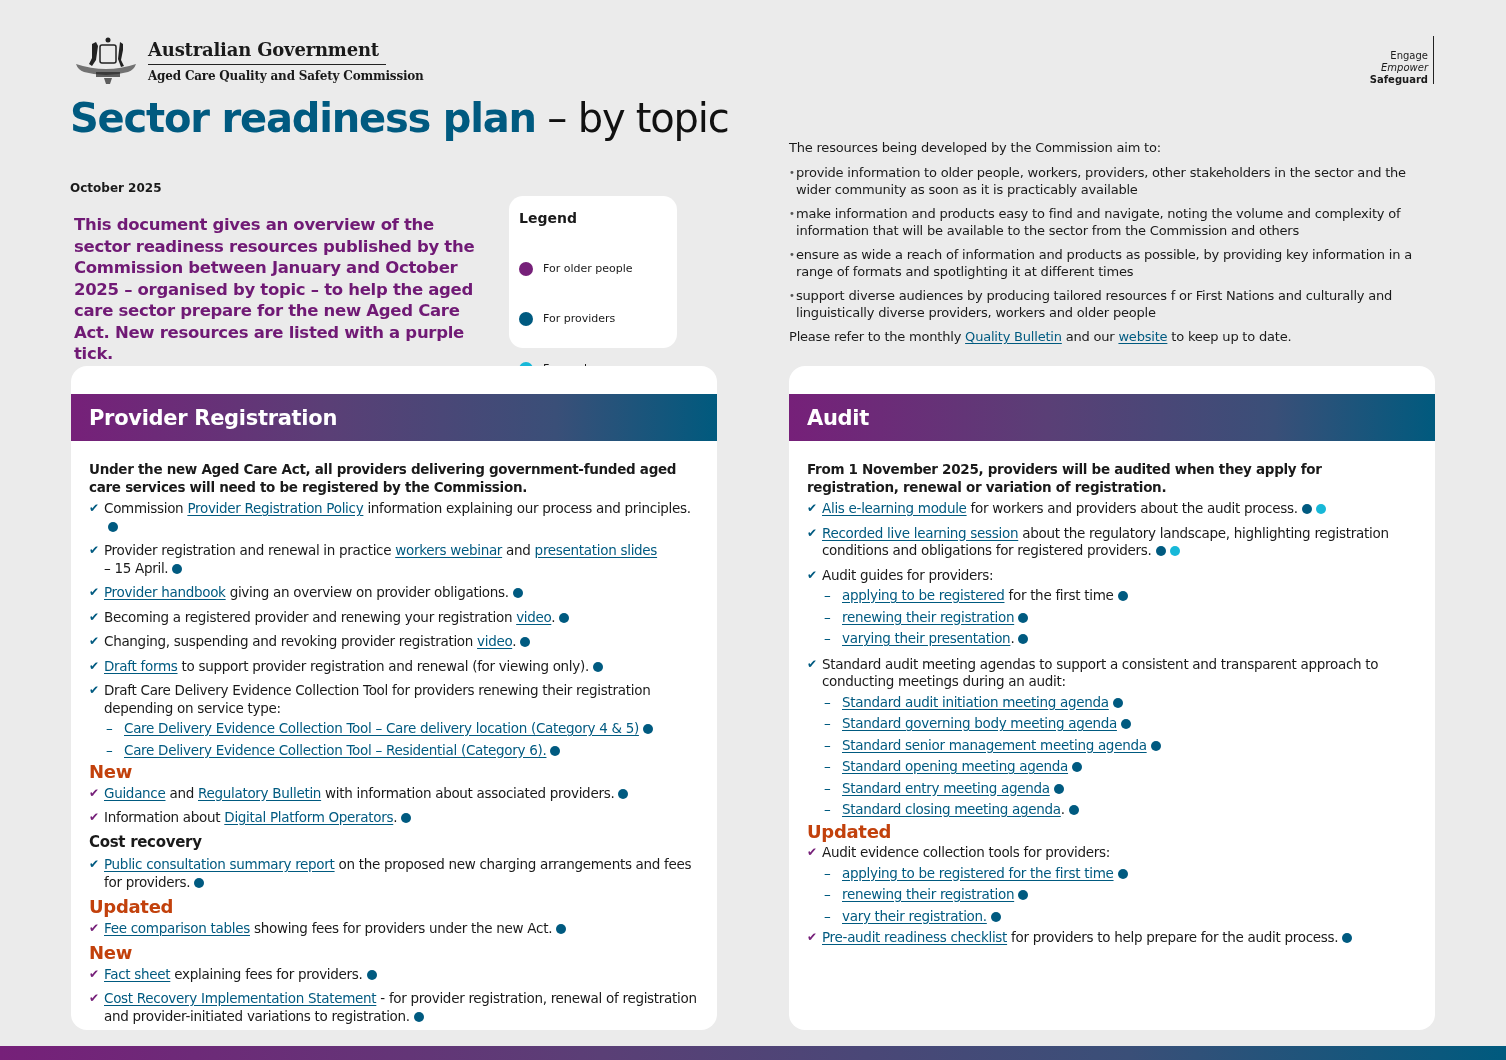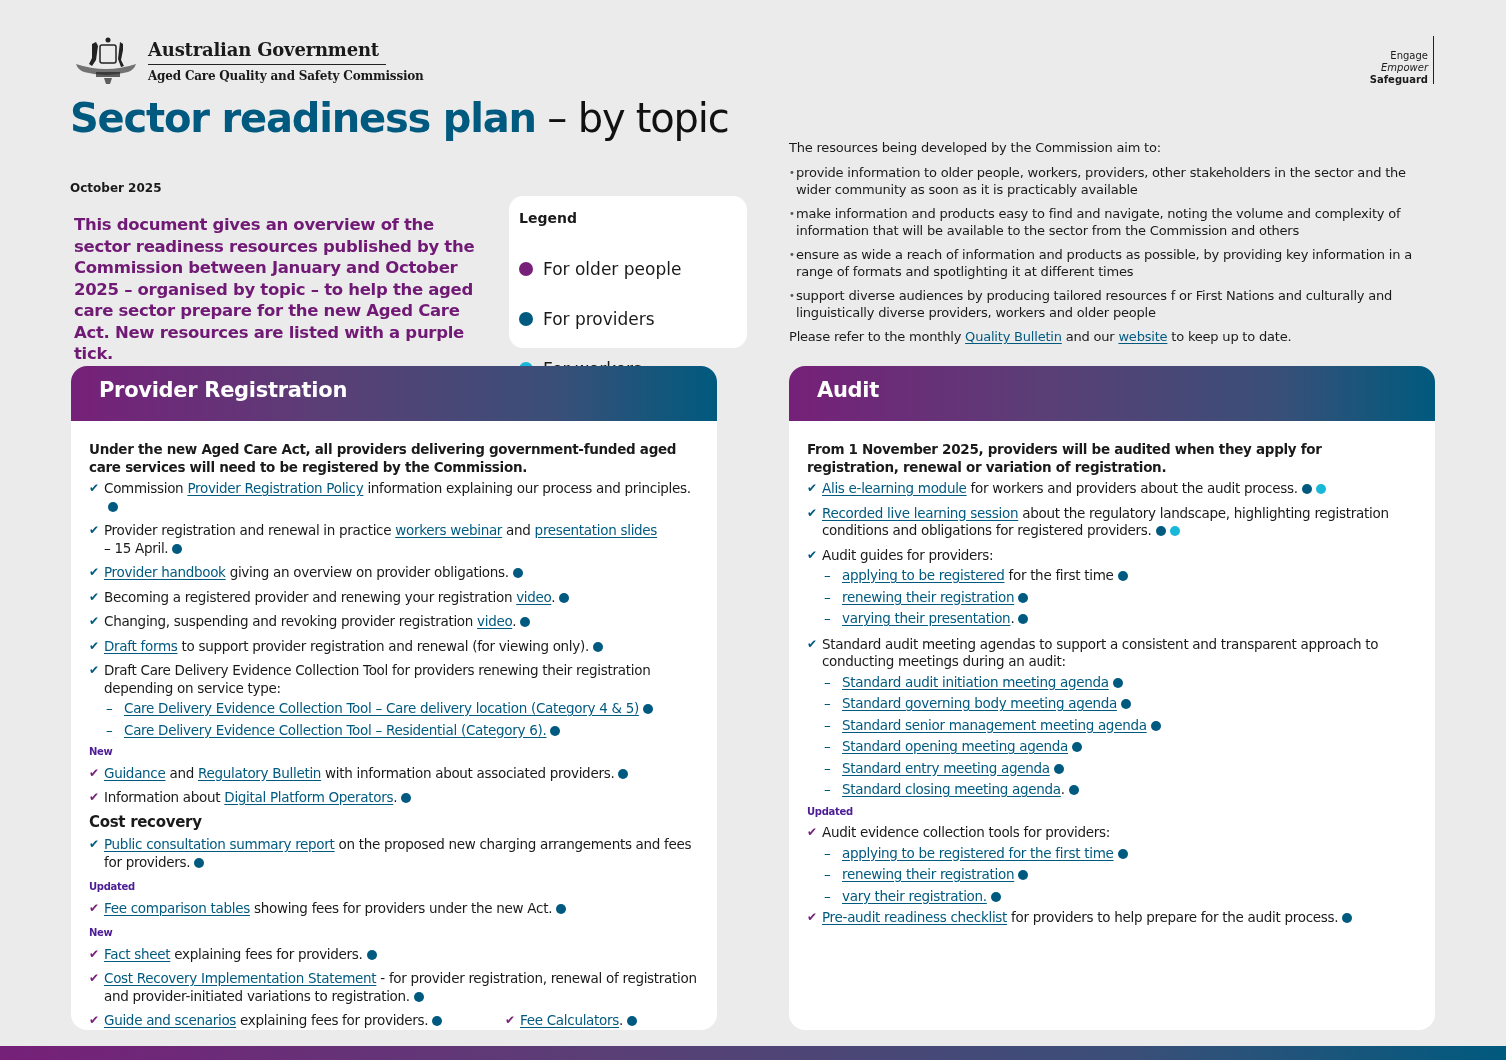--- a/index.html
+++ b/index.html
@@ -21,46 +21,46 @@
   .tagline { position: absolute; right: 72px; top: 36px; text-align: right; font-size: 10px; line-height: 12px; border-right: 1.5px solid #222; padding-right: 5px; height: 48px; padding-top: 14px; }
   .tagline .t2 { font-style: italic; }
   .tagline .t3 { font-weight: bold; }
 
   .title { position: absolute; left: 70px; top: 95px; font-size: 40px; letter-spacing: -1.2px; white-space: nowrap; }
   .title .bold { color: #005a80; font-weight: bold; }
   .title .light { color: #111; font-weight: normal; }
   .date { position: absolute; left: 70px; top: 181px; font-size: 12px; font-weight: bold; }
   .intro { position: absolute; left: 74px; top: 214px; width: 420px; font-size: 16.5px; line-height: 21.5px; font-weight: bold; color: #701a75; letter-spacing: -0.3px; }
 
-  .legend { position: absolute; left: 509px; top: 196px; width: 238px; height: 152px; background: #fff; border-radius: 14px; padding: 14px 10px; }
+  .legend { position: absolute; left: 509px; top: 196px; width: 168px; height: 152px; background: #fff; border-radius: 14px; padding: 14px 10px; }
   .legend h3 { font-size: 14px; font-weight: bold; margin-bottom: 4px; }
-  .legend-item { display: flex; align-items: flex-start; font-size: 17px; line-height: 14px; margin-bottom: 8px; margin-top: 36px; }
+  .legend-item { display: flex; align-items: center; font-size: 11px; line-height: 14px; margin-bottom: 8px; margin-top: 36px; }
   .legend-item .dot { width: 14px; height: 14px; border-radius: 50%; margin-right: 10px; flex-shrink: 0; margin-top: 0; }
 
   .aims { position: absolute; left: 789px; top: 139px; width: 640px; font-size: 13px; line-height: 17.5px; letter-spacing: -0.2px; }
   .aims .lead { margin-bottom: 7px; }
   .aims .bullet { display: flex; margin-bottom: 6px; }
   .aims .bullet .bdot { width: 7px; flex-shrink: 0; color: #555; font-size: 10px; }
 
   
   .panel { position: absolute; top: 366px; height: 664px; background: #fff; border-radius: 16px; overflow: hidden; }
   .panel.left { left: 71px; width: 646px; }
   .panel.right { left: 789px; width: 646px; }
-  .panel-head { height: 55px; background: linear-gradient(90deg, #762079 0%, #5a3f76 40%, #3a4f78 75%, #005a7e 100%); color: #fff; font-size: 21px; font-weight: bold; padding: 12px 28px; letter-spacing: -0.3px; }
+  .panel-head { height: 47px; background: linear-gradient(90deg, #762079 0%, #5a3f76 40%, #3a4f78 75%, #005a7e 100%); color: #fff; font-size: 21px; font-weight: bold; padding: 12px 18px; letter-spacing: -0.3px; margin-top: 28px; }
   .panel-body { padding: 20px 18px 0 18px; font-size: 13.5px; line-height: 17.5px; letter-spacing: -0.3px; }
   .lead-bold { font-weight: bold; margin-bottom: 4px; }
   .item { display: flex; margin-bottom: 7px; }
   .check { width: 15px; flex-shrink: 0; font-size: 12px; font-weight: bold; color: #005a80; }
   .check.purple { color: #762079; }
   .sub { display: flex; margin-left: 17px; margin-bottom: 4px; }
   .sub .dash { width: 18px; flex-shrink: 0; color: #005a80; }
   .marker { display: inline-block; width: 10px; height: 10px; border-radius: 50%; margin-left: 4px; vertical-align: -1px; }
   .marker.provider { background: #005a80; }
   .marker.worker { background: #17b8d8; }
-  .tag { color: #4c1d95; font-weight: bold; margin: 2px 0 4px; font-size: 10px; }
+  .tag { color: #c2410c; font-weight: bold; margin: 2px 0 4px; font-size: 18px; }
   .subhead { font-weight: bold; font-size: 15px; margin: 0 0 5px; }
   .two-col { display: flex; }
   .two-col .item { width: 416px; }
 
   .footer-bar { position: absolute; left: 0; bottom: 0; width: 1506px; height: 14px; background: linear-gradient(90deg, #762079 0%, #5a3f76 40%, #3a4f78 75%, #005a7e 100%); }
 </style>
 </head>
 <body>
 
 <div class="gov-logo">

